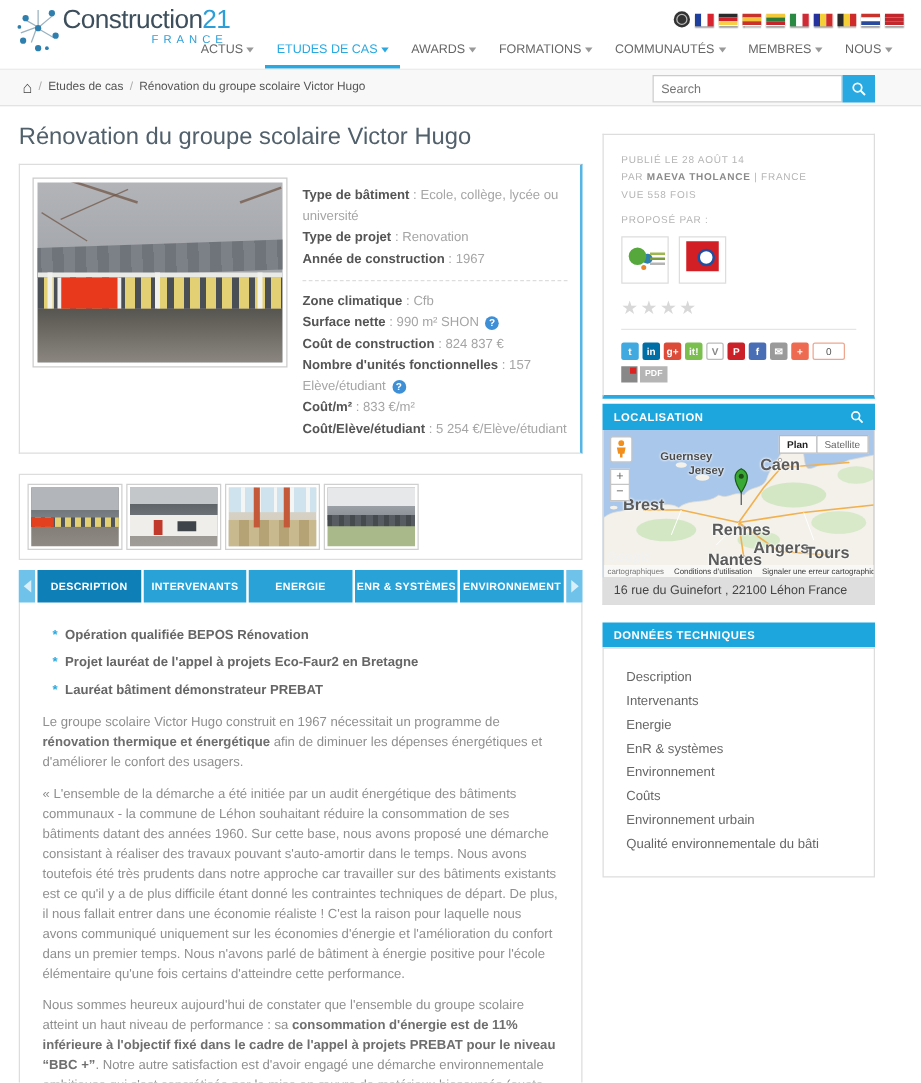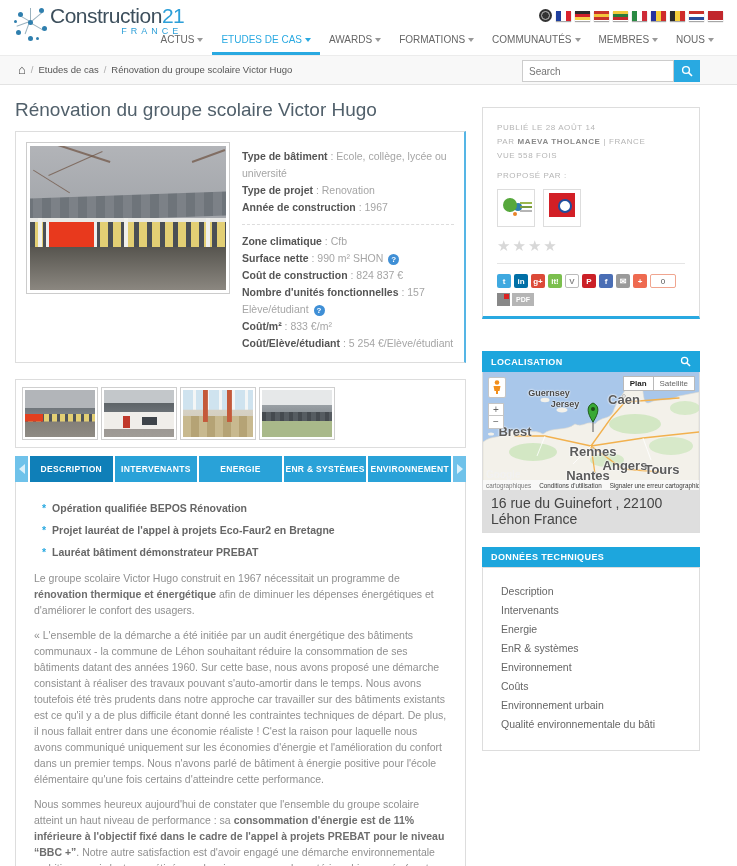--- a/index.html
+++ b/index.html
@@ -134,21 +134,21 @@
   .map-label.lg { font-size:9px; color:#4a4a4a; }
   .map-btns { position:absolute; right:4px; top:4px; display:flex; }
   .map-btn { background:#fff; border:1px solid #b9b9b9; font-size:8px; padding:2px 6px; color:#666; cursor:pointer; }
   .map-btn.first { font-weight:bold; color:#222; border-right:none; }
   .pegman { position:absolute; left:5px; top:5px; width:18px; height:21px; background:#fff; border:1px solid #c5c5c5; border-radius:2px; display:flex; align-items:center; justify-content:center; cursor:pointer; }
   .zoomctl { position:absolute; left:5px; top:31px; width:16px; }
   .zbtn { width:16px; height:13px; background:#fff; border:1px solid #c5c5c5; color:#666; font-size:10px; line-height:11px; text-align:center; cursor:pointer; }
   .gwater { position:absolute; left:3px; bottom:10px; font-size:10px; font-weight:bold; color:#f2f2f2; opacity:.9; }
   .attr-bar { position:absolute; left:0; right:0; bottom:0; height:10px; background:rgba(248,248,248,.9); font-size:6.3px; color:#777; display:flex; gap:8px; align-items:center; padding:0 3px; white-space:nowrap; overflow:hidden; }
   .attr-bar .alink { color:#3a3a3a; cursor:pointer; }
-  .addr-bar { background:#dedede; border:1px solid #ddd; border-top:none; font-size:14px; color:#444; padding:5px 8px; }
+  .addr-bar { background:#dedede; border:1px solid #ddd; border-top:none; font-size:10px; color:#444; padding:5px 8px; }
 
   .tech-box { border:1px solid #ddd; background:#fff; padding:14px 8px 16px 18px; }
   .tech-item { font-size:10.5px; color:#666; line-height:19px; cursor:pointer; }
 </style>
 </head>
 <body>
 
 <div class="header">
   <div class="logo">
     <div class="logo-row">
@@ -380,21 +380,21 @@
           <span class="s-ic" style="background: rgb(154, 154, 154);">✉</span>
           <span class="s-ic" style="background: rgb(238, 106, 80);">+</span>
           <span class="s-count">0</span>
         </div>
       <div class="pdf-row">
         <span class="pdf-ic"></span>
         <span class="pdf-badge">PDF</span>
       </div>
     </div>
 
-    <div style="margin-top:32px">
+    <div style="margin-top:4px">
       <div class="panel-head">
         <span>LOCALISATION</span>
         <svg width="11" height="11" viewBox="0 0 12 12">
             <circle cx="5" cy="5" r="3.4" fill="none" stroke="#fff" stroke-width="1.4"></circle>
             <line x1="7.6" y1="7.6" x2="11" y2="11" stroke="#fff" stroke-width="1.6"></line>
           </svg>
       </div>
       <div class="map-wrap">
         <svg width="216" height="118" viewBox="0 0 216 118">
           <rect width="216" height="118" fill="#a9c7ea"></rect>

